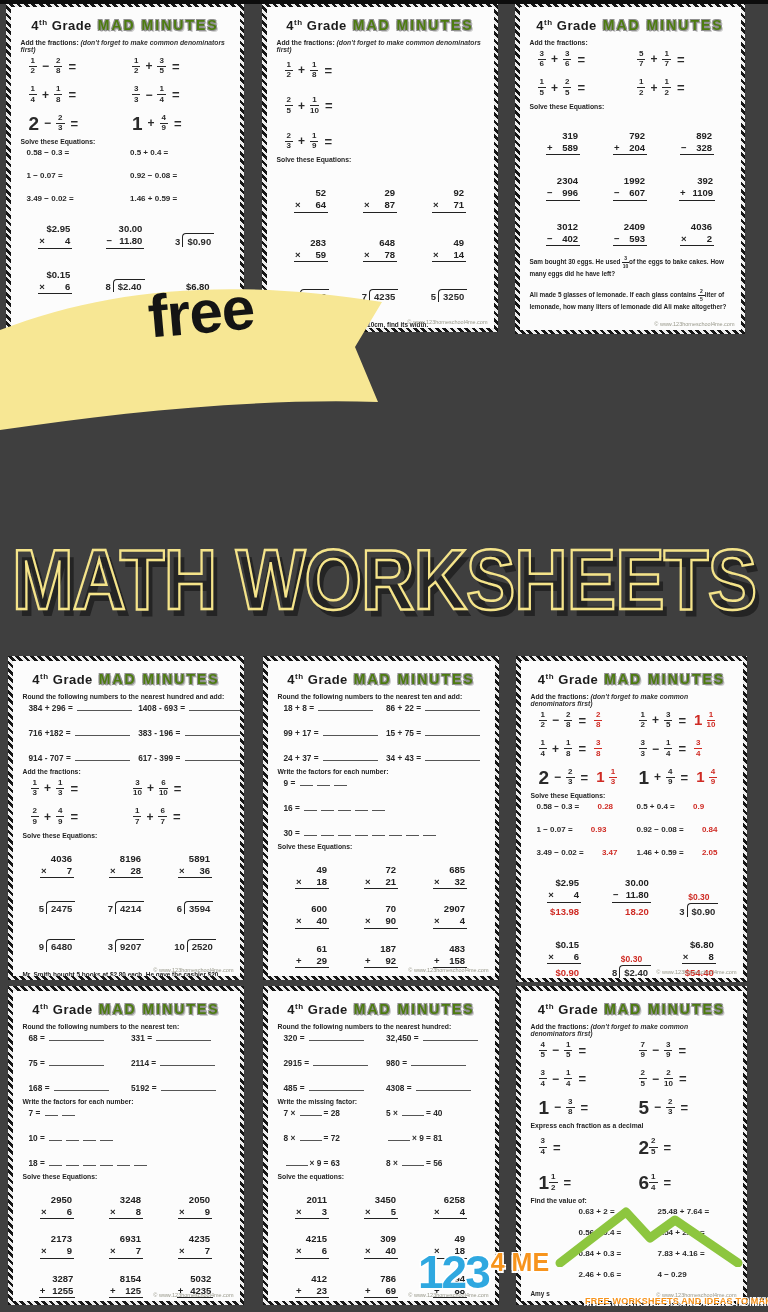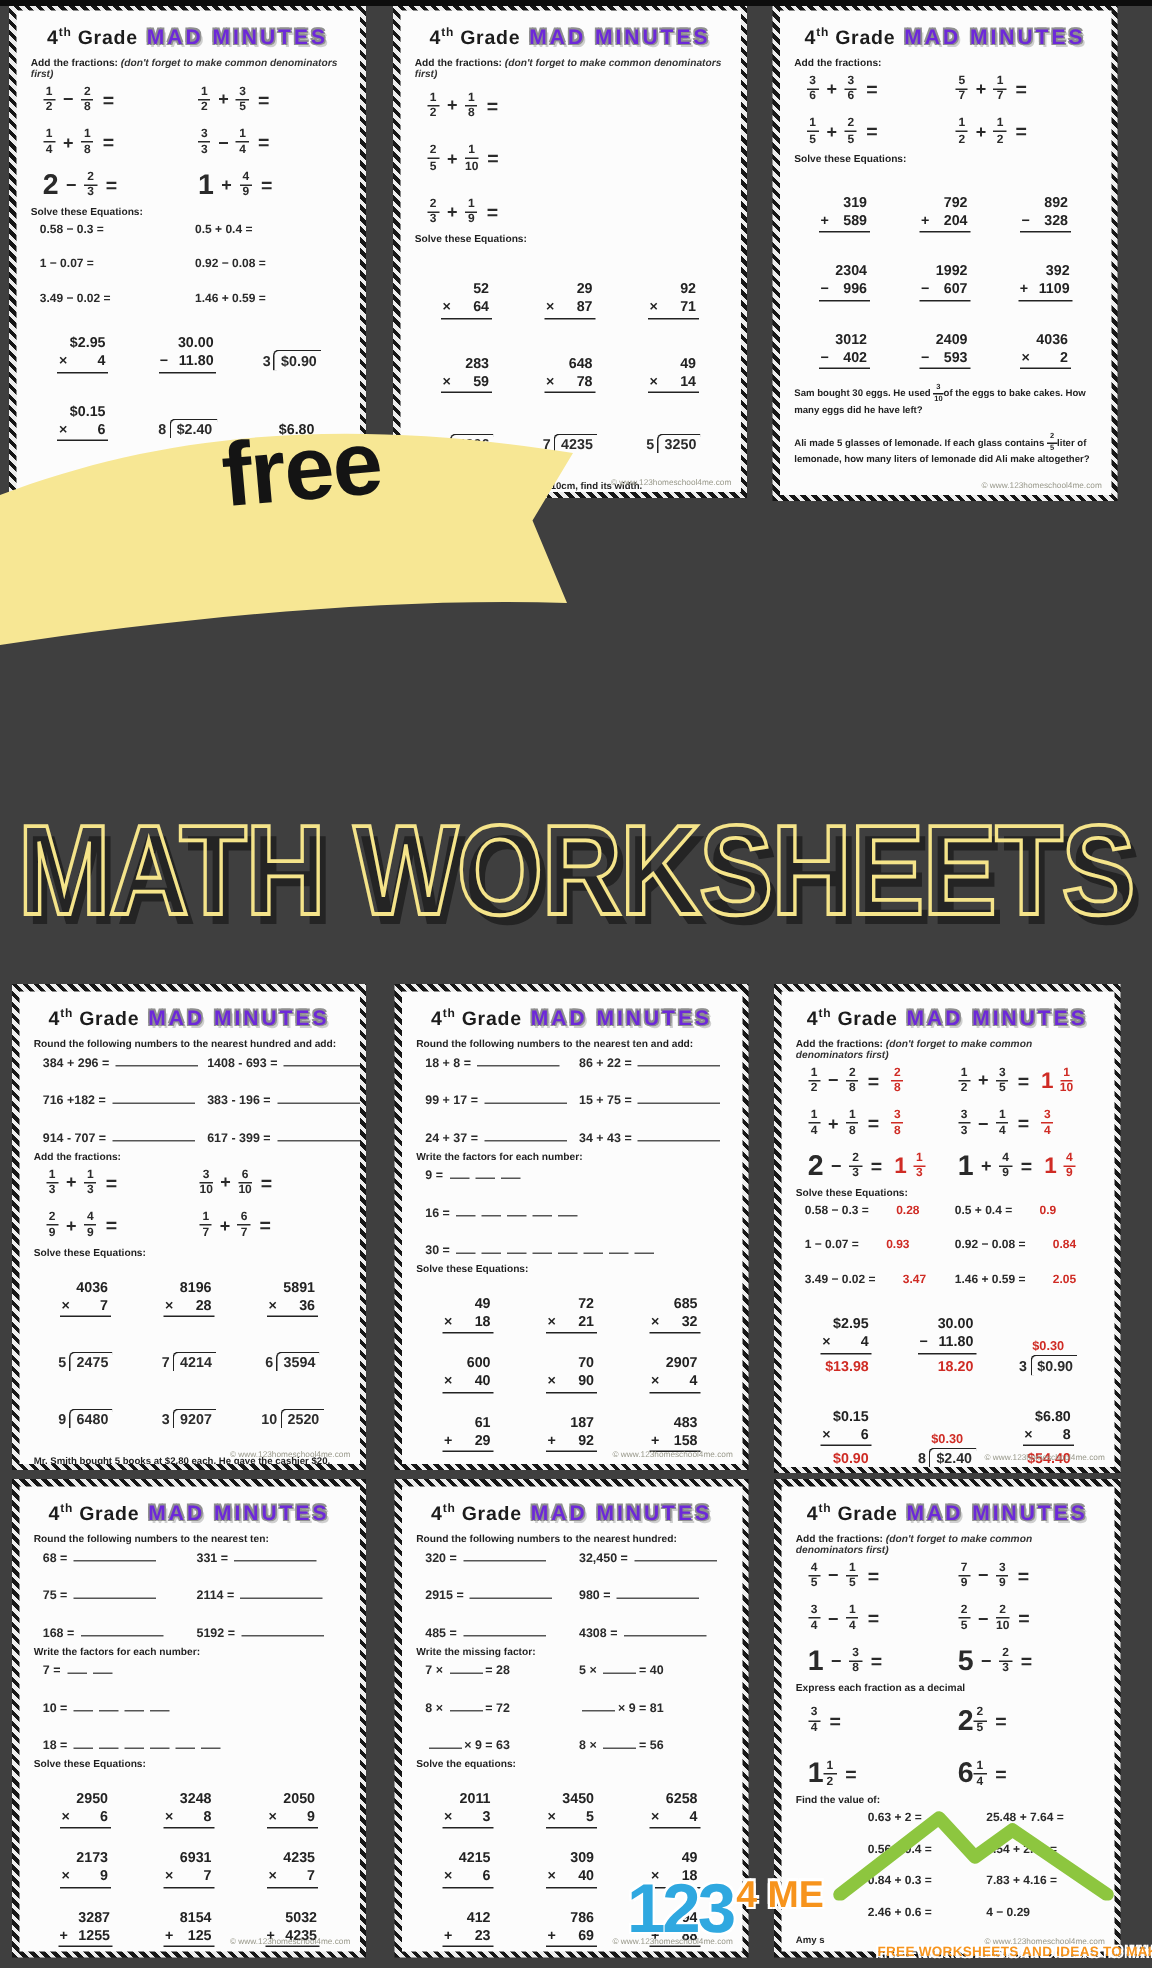--- a/index.html
+++ b/index.html
@@ -18,21 +18,21 @@
   .s4{left:8px;top:656px;width:236px;height:324px;}
   .s5{left:263px;top:656px;width:236px;height:324px;}
   .s6{left:516px;top:656px;width:231px;height:326px;}
   .s7{left:8px;top:986px;width:236px;height:319px;}
   .s8{left:263px;top:986px;width:236px;height:319px;}
   .s9{left:516px;top:986px;width:231px;height:319px;}
 
   .sh-header{text-align:center;margin:2px 0 4px 0;white-space:nowrap;}
   .sh-script{font-size:13px;font-weight:bold;color:#1c1c1c;letter-spacing:0.5px;}
   .sh-script sup{font-size:8px;}
-  .sh-main{font-size:14px;font-weight:800;letter-spacing:2px;color:#6d28d9;margin-left:6px;
+  .sh-main{font-size:14px;font-weight:800;letter-spacing:2px;color:#4d7c0f;margin-left:6px;
     text-shadow:-1px -1px 0 #8f8f8f,1px -1px 0 #8f8f8f,-1px 1px 0 #8f8f8f,1px 1px 0 #8f8f8f,2px 2px 0 #cfcfcf;}
 
   .lbl{font-size:6.8px;font-weight:bold;margin:5px 0 3px 0;color:#1f1f1f;}
   .lbl .note{font-style:italic;font-weight:600;color:#333;}
 
   .row{display:grid;margin:2px 0;}
   .cols-1{grid-template-columns:1fr;}
   .cols-2{grid-template-columns:1fr 1fr;}
   .cols-3{grid-template-columns:1fr 1fr 1fr;}
 

